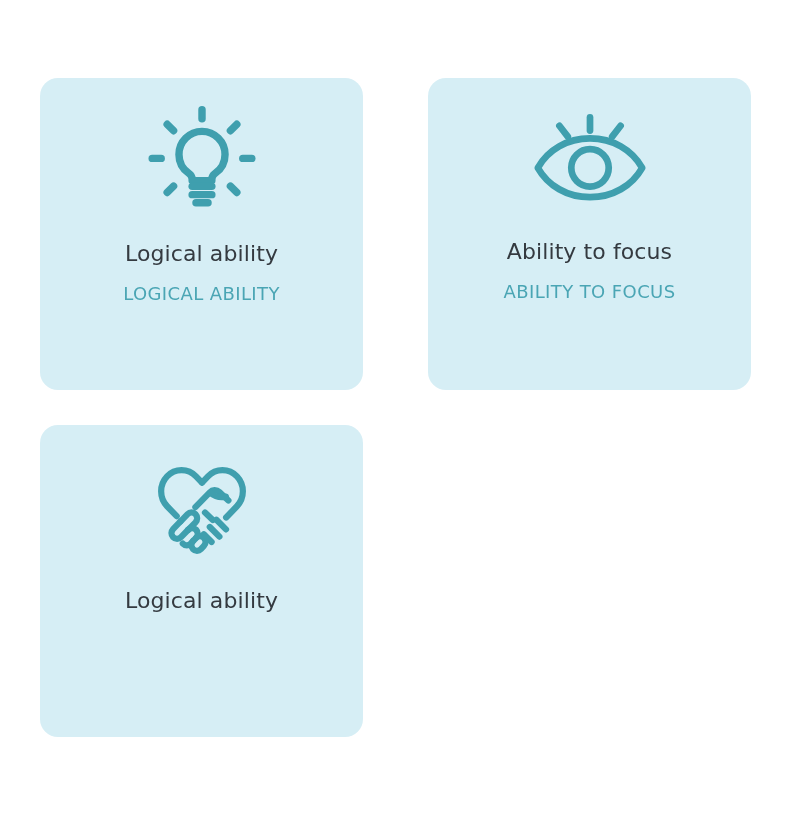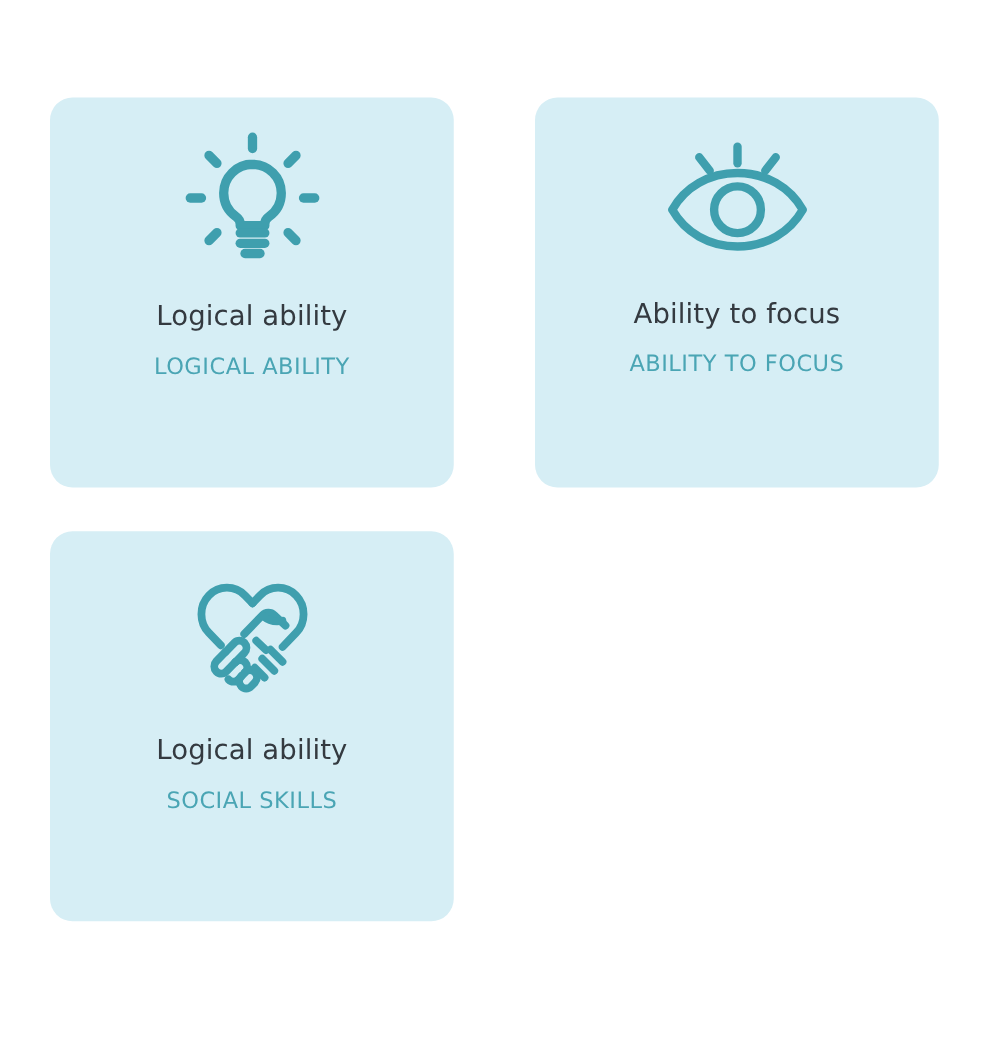--- a/index.html
+++ b/index.html
@@ -163,17 +163,16 @@
             <path d="M38.5 67.3c1.8-1.9 4.8-1.9 6.6 0 1.8 1.9 1.8 4.9 0 6.8l-4.5 4.7c-1.8 1.9-4.8 1.9-6.6 0"></path>
             <path d="M45.0 74.0c1.8-1.9 4.8-1.9 6.6 0 1.8 1.9 1.8 4.9 0 6.8l-2.5 2.6c-1.8 1.9-4.8 1.9-6.6 0-1.8-1.9-1.8-4.9 0-6.8"></path>
 
             <path d="M62.0 59.0l8.0 8.0"></path>
             <path d="M56.5 65.0l8.0 8.0"></path>
             <path d="M51.5 71.0l6.5 6.5"></path>
           </g>
         </svg>
       </div>
       <div class="card-title">Logical ability</div>
-      <div class="card-subtitle">SOCIAL SKILLS</div>
     </div>
 
   </div>
 </div>
 
 </body></html>

